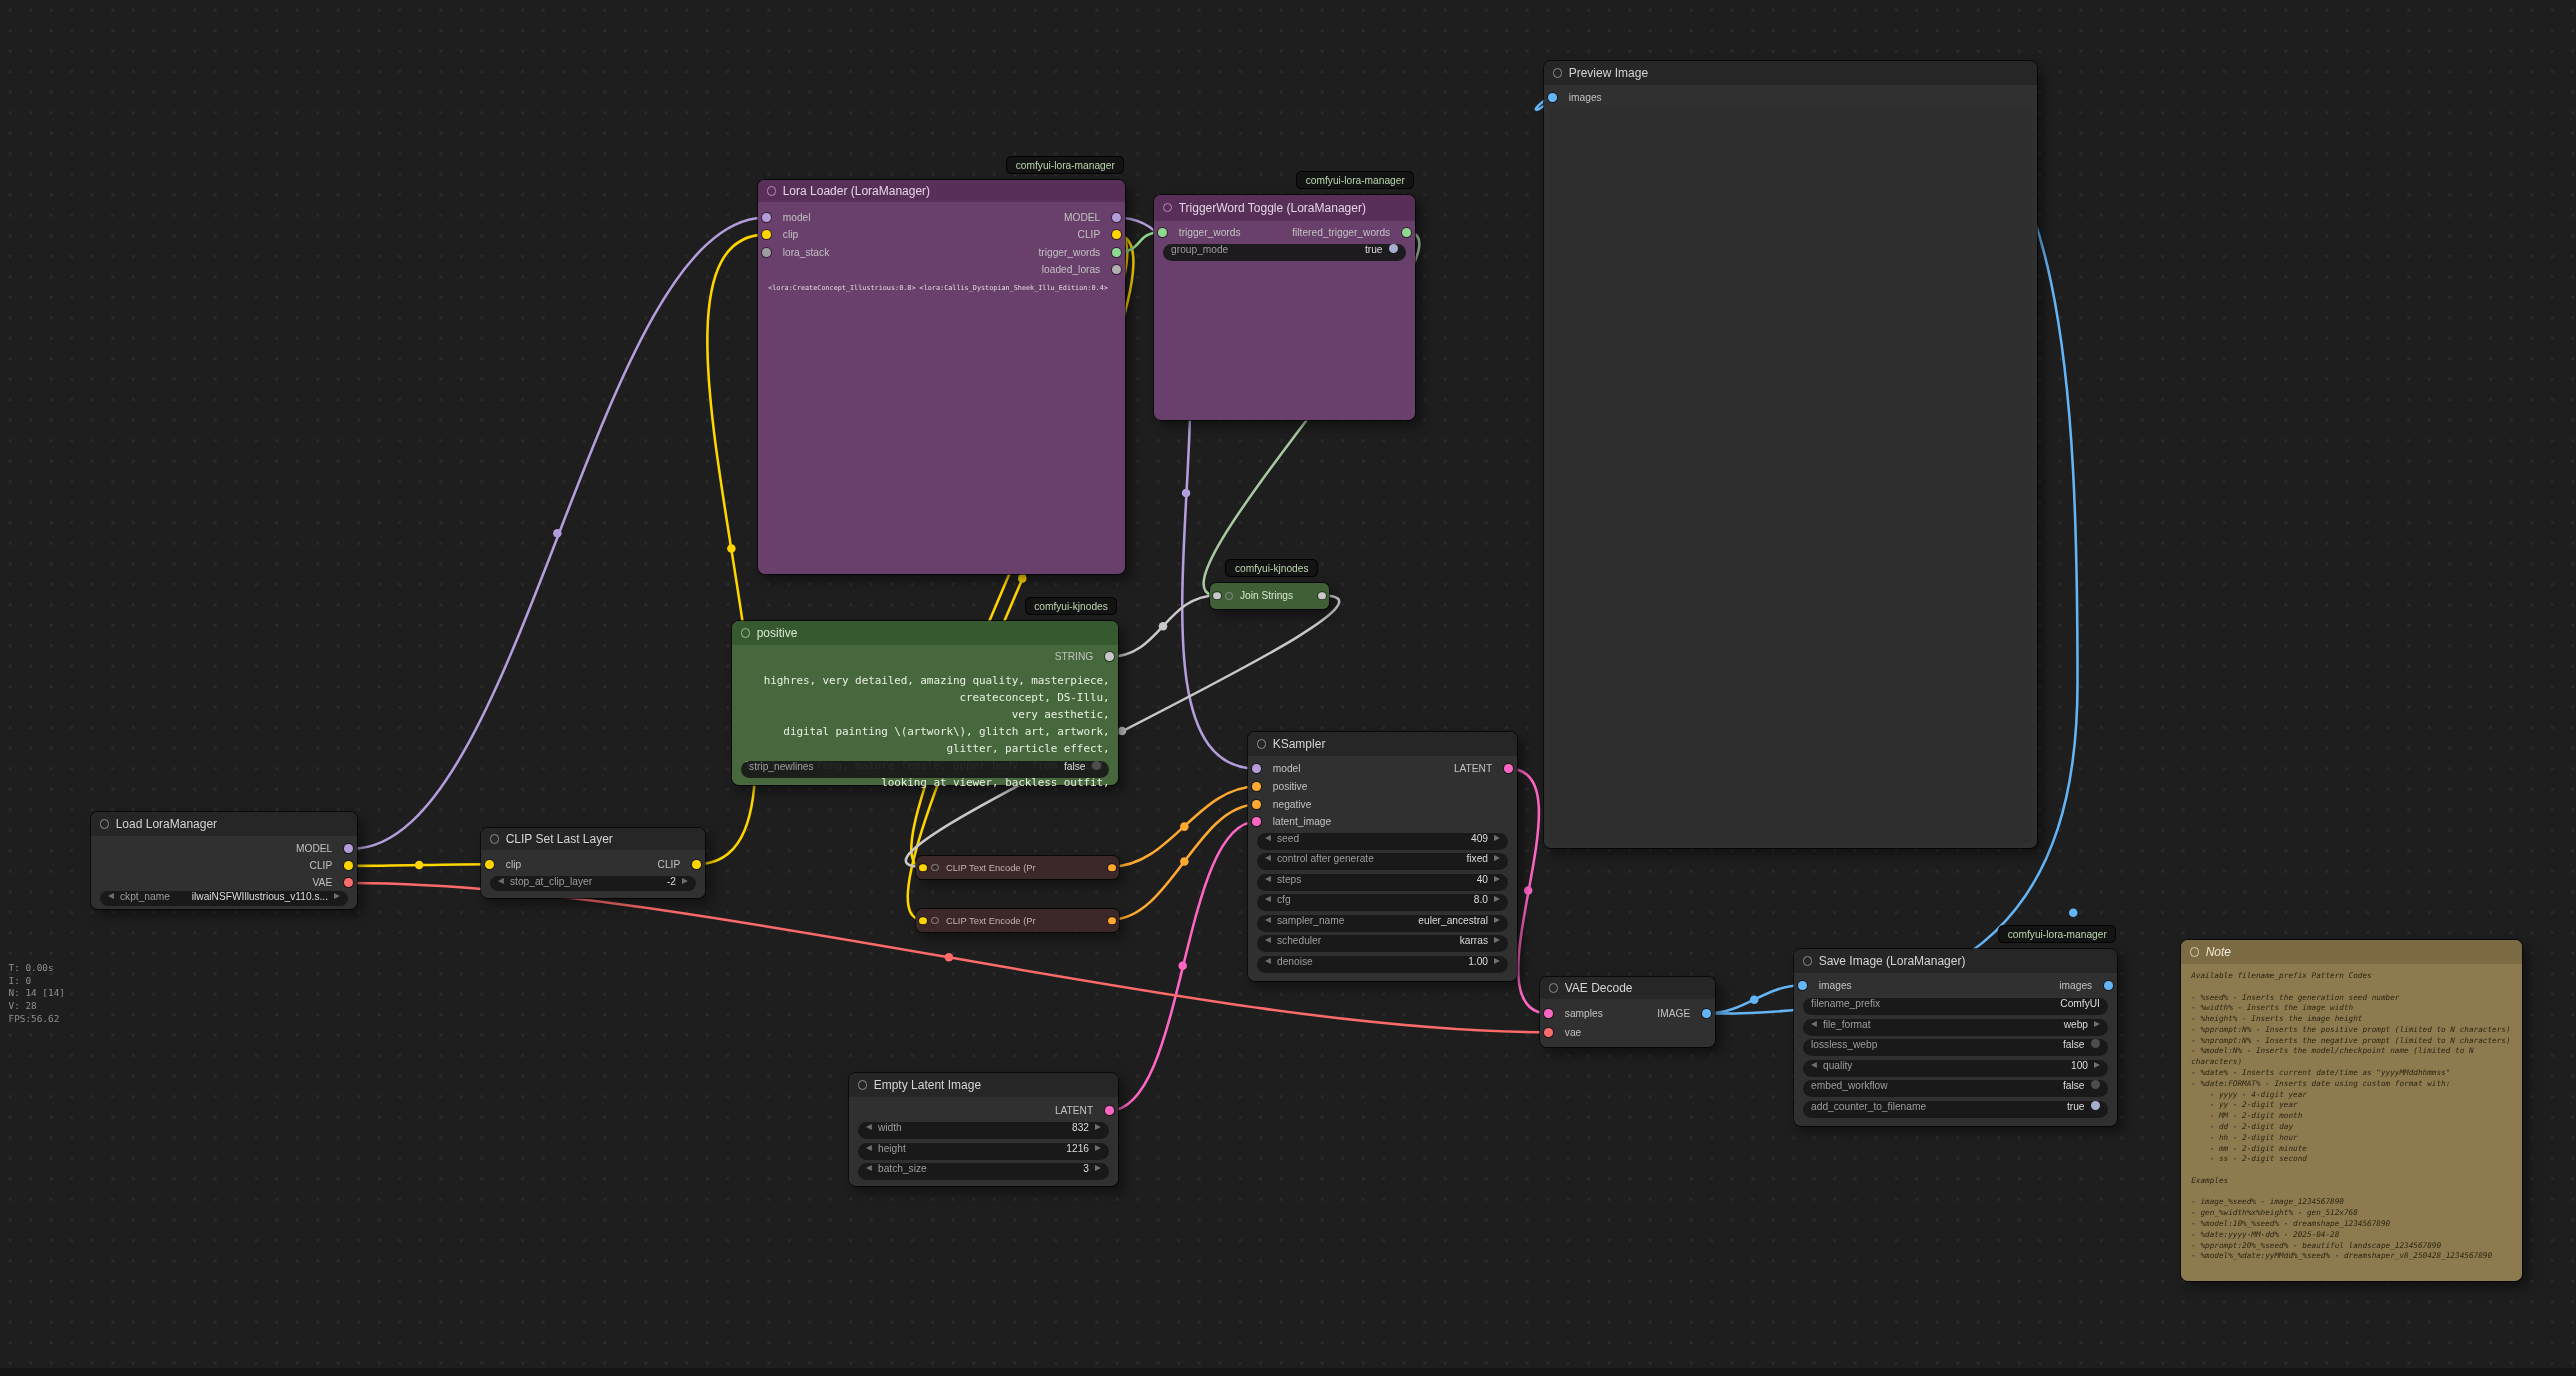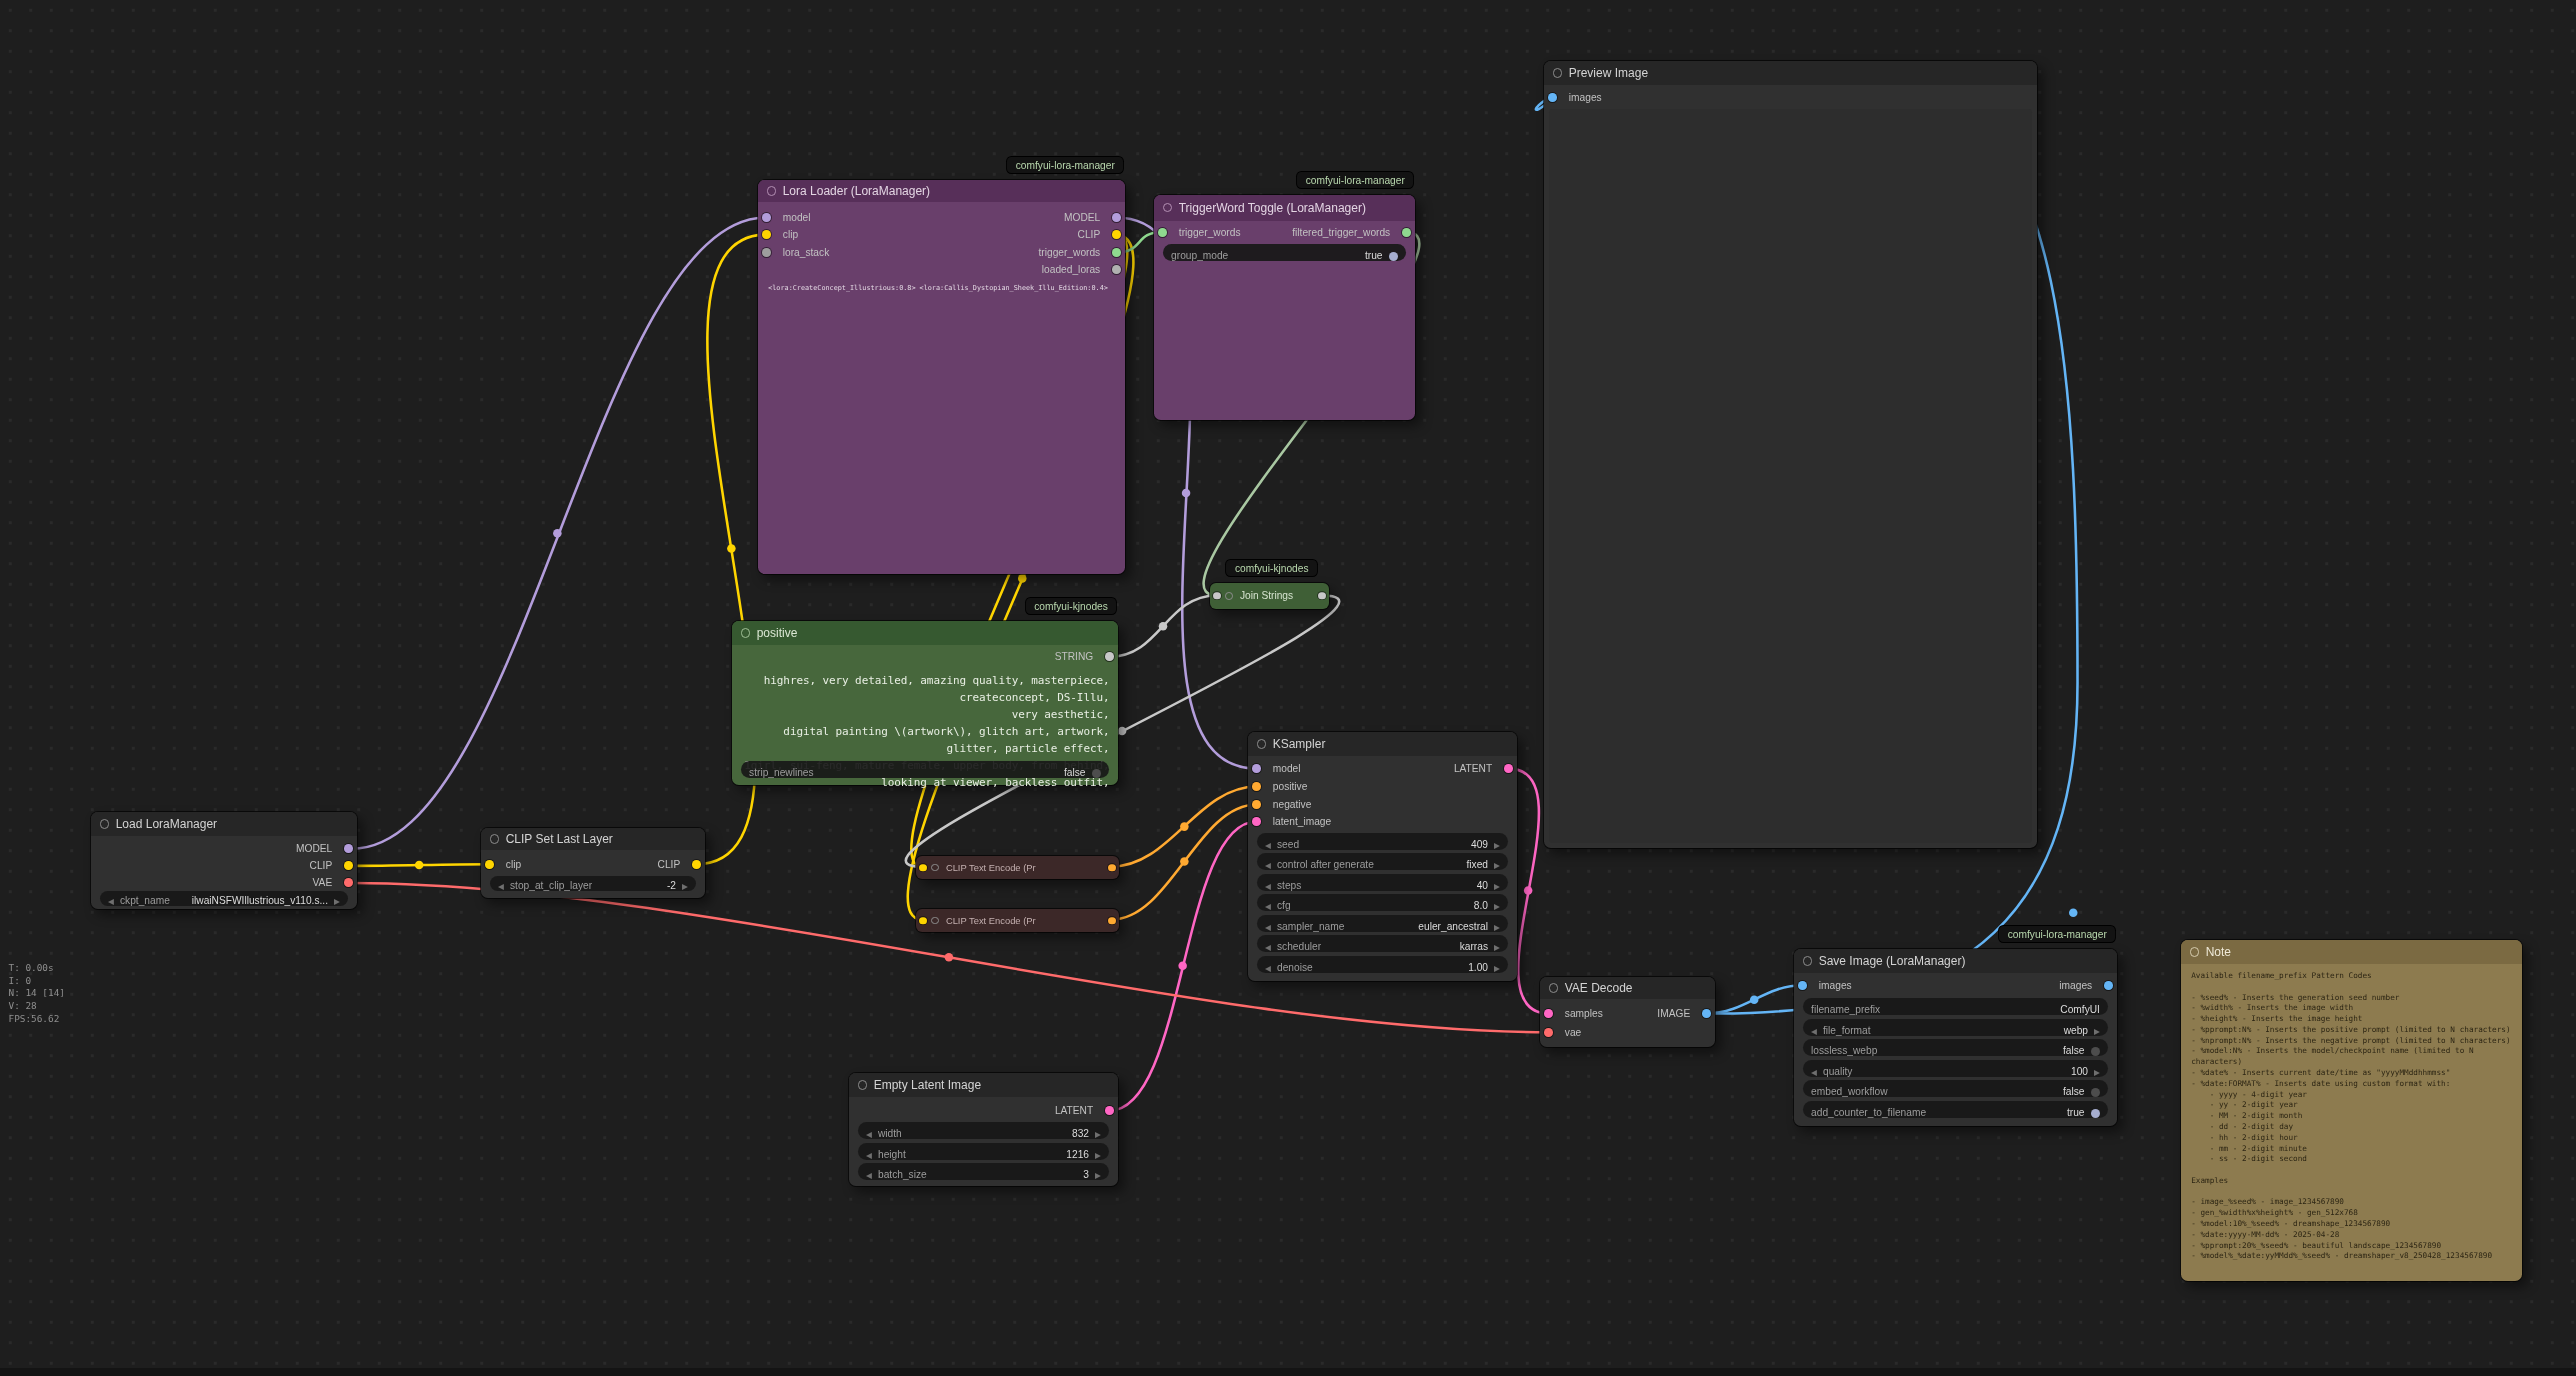--- a/index.html
+++ b/index.html
@@ -26,42 +26,42 @@
   .tdot { width:9.4px; height:9.4px; border-radius:50%; border:1.7px solid #8d8d8d; flex:none; }
   .badge {
     position:absolute; top:-23px; right:1.7px; background:#131313; color:#b9d8ae;
     font-size:10.2px; padding:2.6px 8.5px; border-radius:4.3px; white-space:nowrap;
     box-shadow:0 0 0 0.9px #000;
   }
   .slot { position:absolute; display:flex; align-items:center; gap:12px; height:17px; font-size:10.2px; color:#c2c2c2; white-space:nowrap; }
   .slot.in { left:4.3px; } .slot.out { right:4.3px; }
   .dot { width:8.5px; height:8.5px; border-radius:50%; flex:none; box-shadow:0 0 0 0.9px rgba(0,0,0,.5); }
   .widget {
-    position:absolute; left:9.4px; right:9.4px; height:17px; display:flex; align-items:flex-end;
+    position:absolute; left:9.4px; right:9.4px; height:17px; display:flex; align-items:flex-start;
     gap:6px; background:rgba(24,24,24,.92); border-radius:8.5px; padding:0 7.7px; font-size:10.2px;
   }
   .wlabel { color:#9d9d9d; white-space:nowrap; }
   .wvalue { margin-left:auto; color:#dcdcdc; white-space:nowrap; }
   .arrow { color:#6f6f6f; font-size:7.7px; flex:none; }
   .toggle-dot { width:9.4px; height:9.4px; border-radius:50%; flex:none; }
   .toggle-dot.on { background:#a6aed0; } .toggle-dot.off { background:#4d4d4d; }
   .node-text { position:absolute; left:10.2px; right:10.2px; font-family:"DejaVu Sans Mono", monospace; white-space:pre-wrap; overflow:hidden; }
   .purple { background:#693f6b; }
   .purple .node-title { background:#572f59; color:#e3d5e3; }
   .purple .tdot { border-color:#b38fb3; }
   .green { background:#47673c; }
   .green .node-title { background:#365930; color:#dbe7d4; }
   .green .tdot { border-color:#9fbf95; }
   .collapsed { display:flex; align-items:center; gap:6.8px; padding:0 15.4px; border-radius:6px; font-size:10.2px; white-space:nowrap; }
   .collapsed .tdot { width:7.7px; height:7.7px; border-width:1.7px; }
   .cdot { position:absolute; width:7.7px; height:7.7px; border-radius:50%; top:50%; transform:translateY(-50%); box-shadow:0 0 0 0.9px rgba(0,0,0,.5); }
   .cdot.l { left:3.4px; } .cdot.r { right:3.4px; }
   .green-collapsed { background:#3f5f36; color:#d6e3cf; }
   .maroon { background:#3c2828; color:#c4b0b0; }
-  .note { background:#8d7b4f; }
+  .note { background:#8d7b4f;font-style:italic; }
   .note .node-title { background:#7b6a42; color:#efe9d7; }
   .note .tdot { border-color:#d6ccae; }
   .note-body {
     position:absolute; top:31px; left:10.2px; right:10.2px; bottom:8.5px;
     font-family:"DejaVu Sans Mono", monospace; font-size:7.7px; line-height:1.4;
     color:#2d2614; white-space:pre-wrap; overflow:hidden;
   }
   .stats {
     position:absolute; left:8.5px; top:962px; z-index:3;
     font-family:"DejaVu Sans Mono", monospace; font-size:9.4px; line-height:1.35; color:#8f8f8f;

